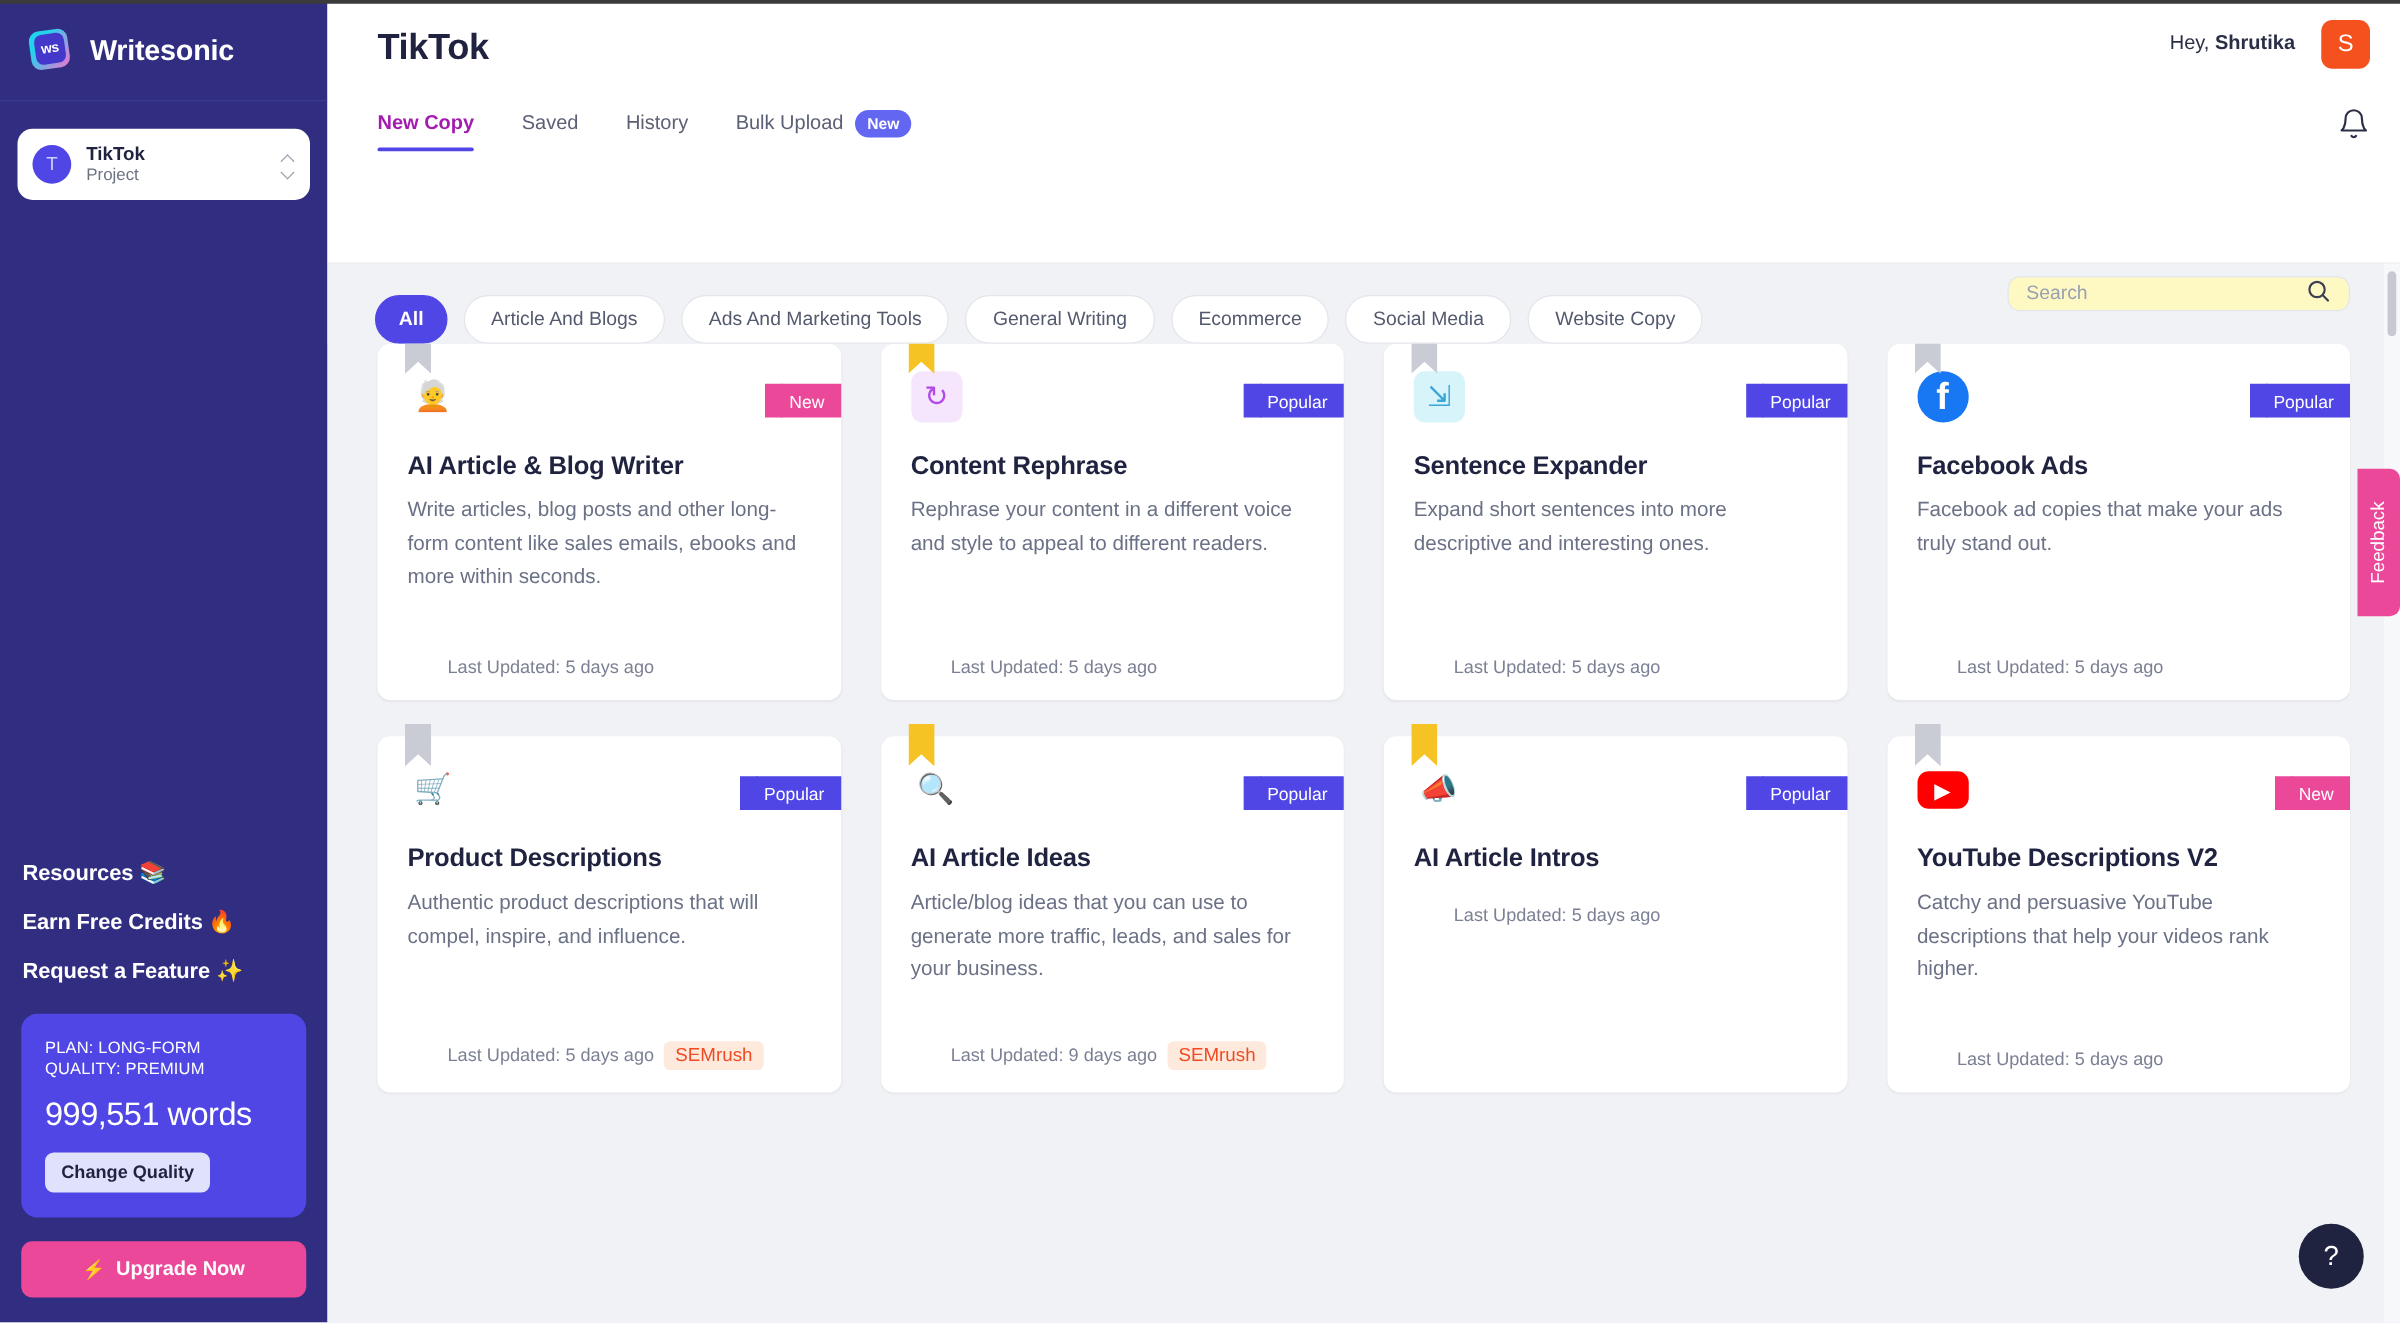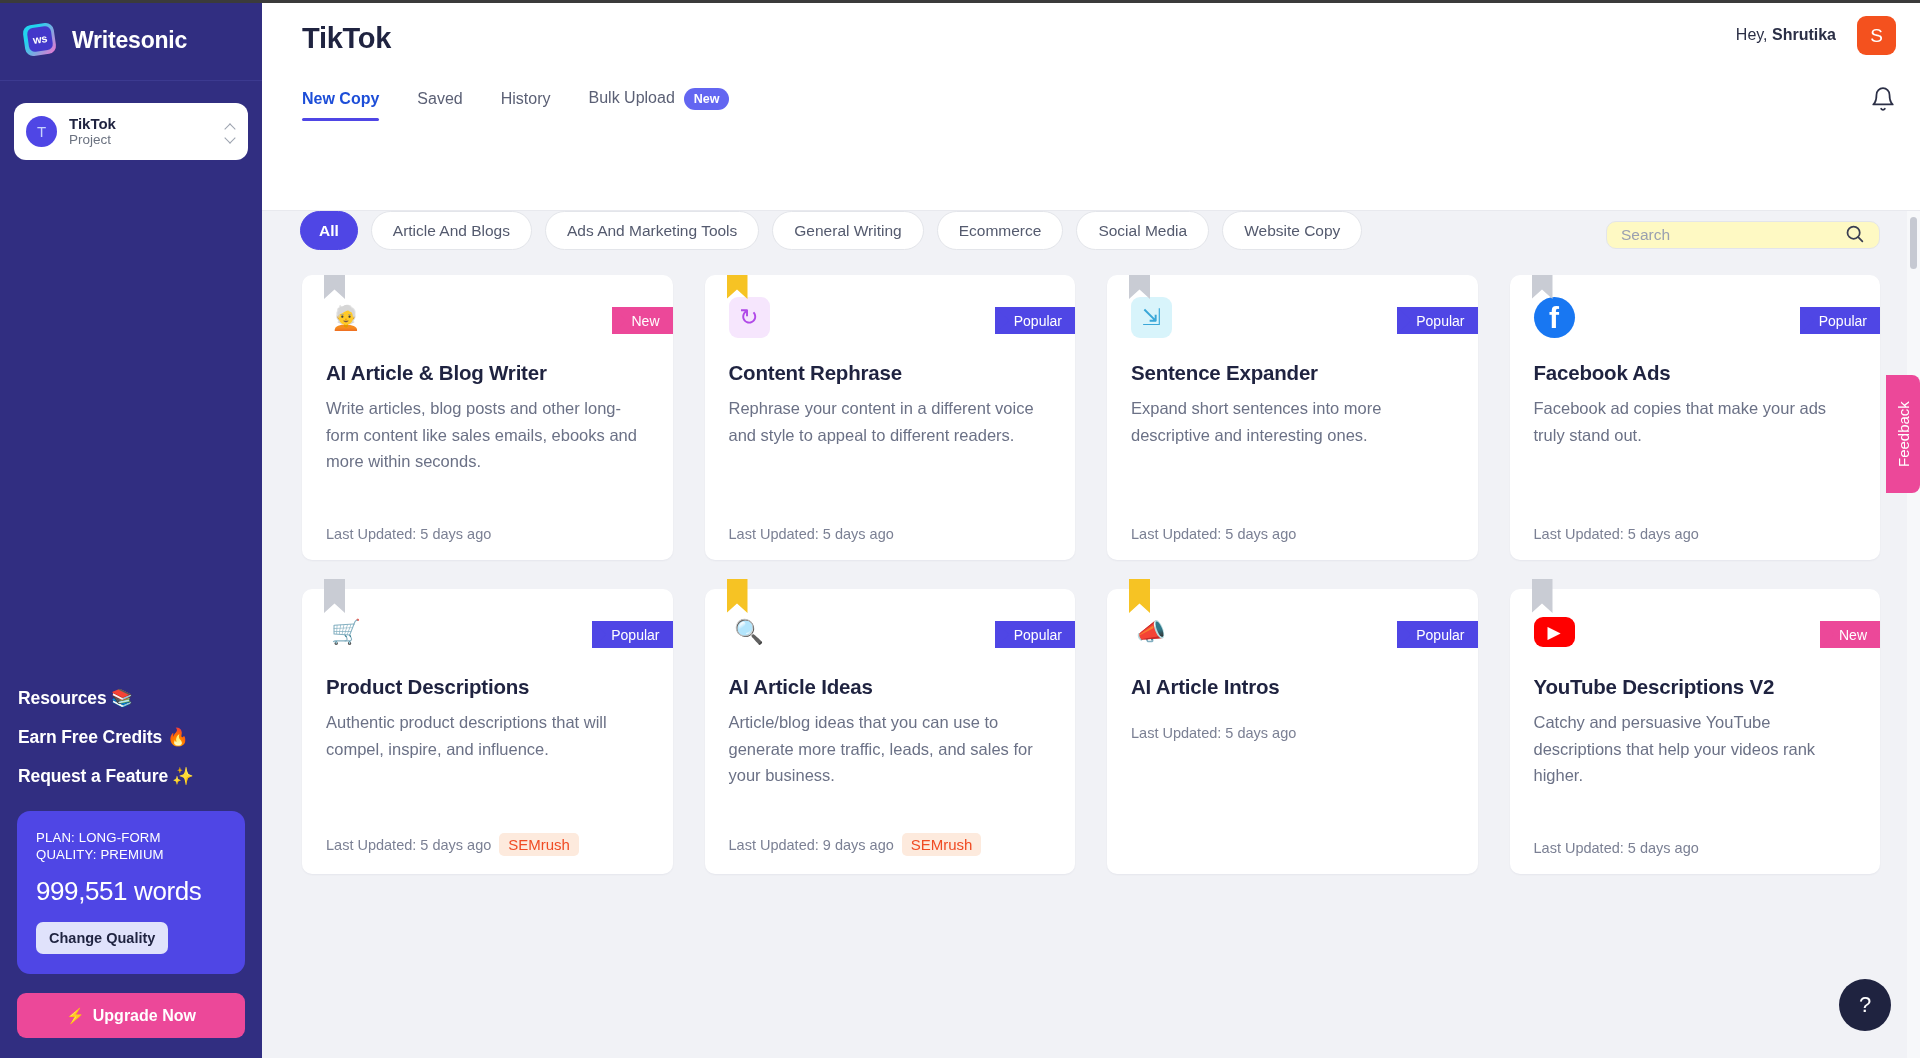--- a/index.html
+++ b/index.html
@@ -120,39 +120,39 @@
     font-size: 19px; font-weight: 500;
   }
   .tabs {
     position: absolute; left: 40px; top: 88px;
     display: flex; align-items: center; gap: 38px;
   }
   .tab {
     font-size: 16px; color: #5b6075; padding-bottom: 13px; cursor: pointer;
     position: relative; white-space: nowrap;
   }
-  .tab.active { color: #1d4ed8; font-weight: bold; }
+  .tab.active { color: #a21caf; font-weight: bold; }
   .tab.active::after {
     content: ""; position: absolute; left: 0; right: 0; bottom: 0;
     height: 3px; background: #4f46e5; border-radius: 2px;
   }
   .tab-new-badge {
     display: inline-block; margin-left: 9px; vertical-align: middle;
     background: #6366f1; color: #fff; font-size: 12.5px; font-weight: bold;
     border-radius: 11px; padding: 4px 10px;
   }
   .bell {
     position: absolute; right: 24px; top: 86px;
     width: 26px; height: 26px; cursor: pointer;
   }
 
   .chipbar {
     position: absolute; left: 0; right: 0; top: 211px; height: 64px;
     background: #f1f2f6;
-    display: flex; align-items: flex-start; gap: 13px;
+    display: flex; align-items: flex-end; gap: 13px;
     padding-left: 38px; overflow: hidden;
   }
   .chip {
     height: 39px; border-radius: 20px; background: #ffffff;
     border: 1px solid #e3e5ea;
     display: flex; align-items: center; padding: 0 21px;
     font-size: 15.5px; color: #545a6e; white-space: nowrap; cursor: pointer;
     flex: 0 0 auto;
   }
   .chip.active {
@@ -219,21 +219,21 @@
   .card-title {
     font-size: 20.5px; font-weight: bold; color: #1f2340;
     line-height: 1.32; margin-bottom: 9px; letter-spacing: -.2px;
   }
   .card-desc {
     font-size: 16.5px; color: #6b7186; line-height: 1.62;
     flex: 1 1 auto;
   }
   .card-foot {
     margin-top: 16px; display: flex; align-items: center; gap: 0;
-    font-size: 14.5px; color: #7b8094; white-space: nowrap;
+    font-size: 14.5px; color: #7b8094; white-space: nowrap; margin-left: 32px;
   }
   .semrush-tag {
     margin-left: 8px; background: #fdeadd; color: #f04b23;
     font-size: 15px; font-weight: 500;
     border-radius: 5px; padding: 3px 9px;
   }
 
   
   .feedback {
     position: absolute; right: 0; top: 375px;

